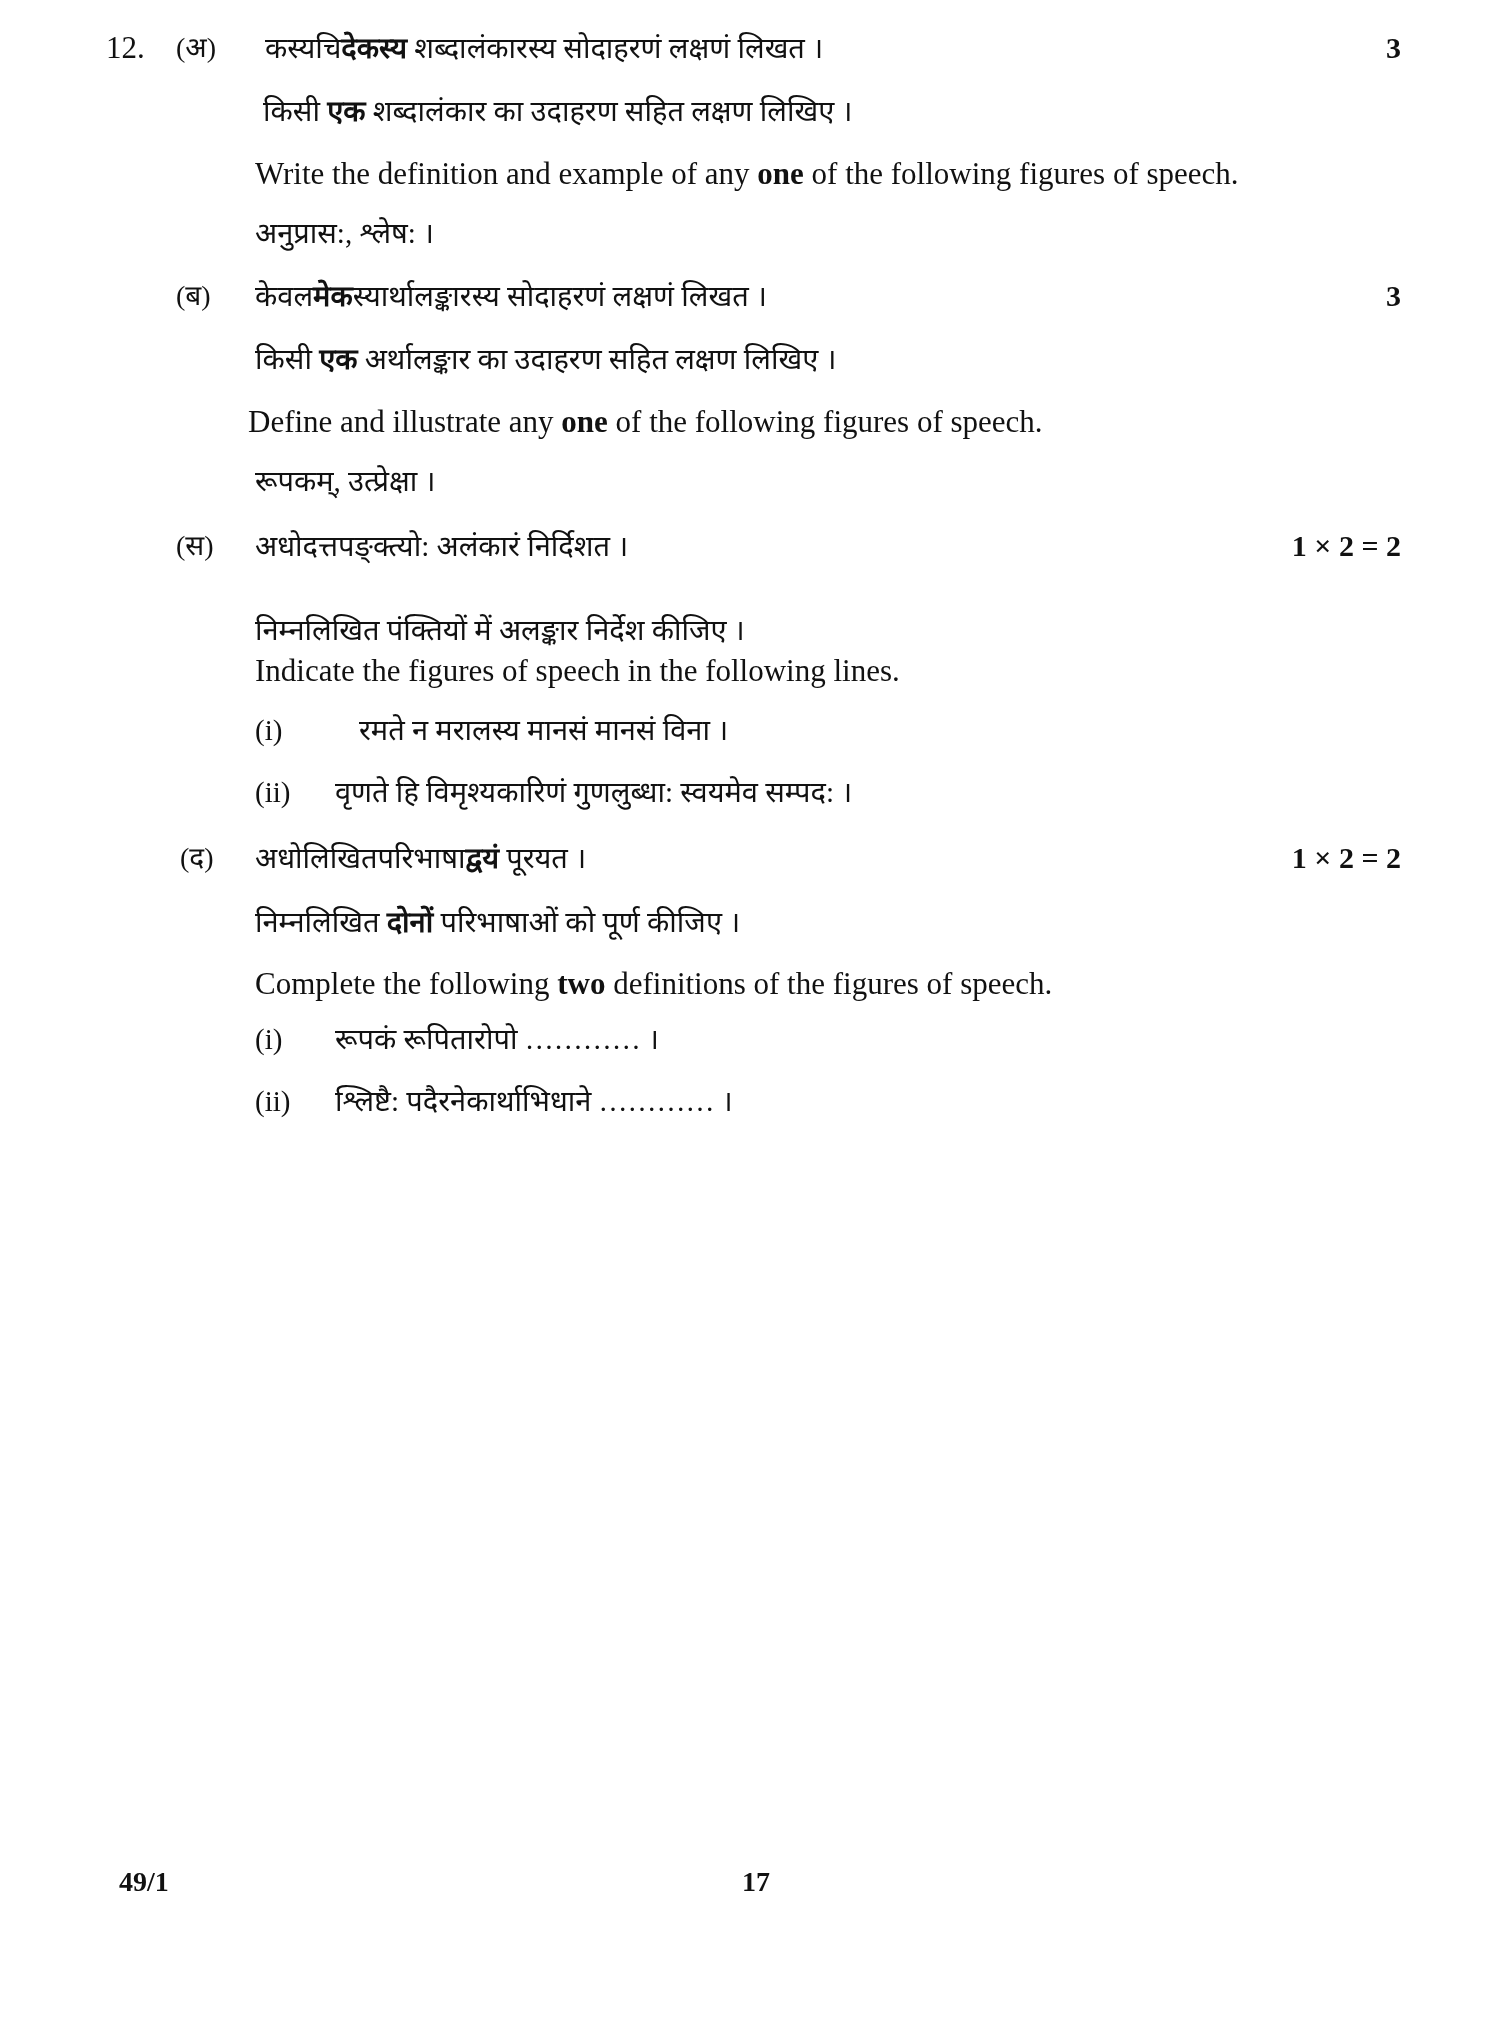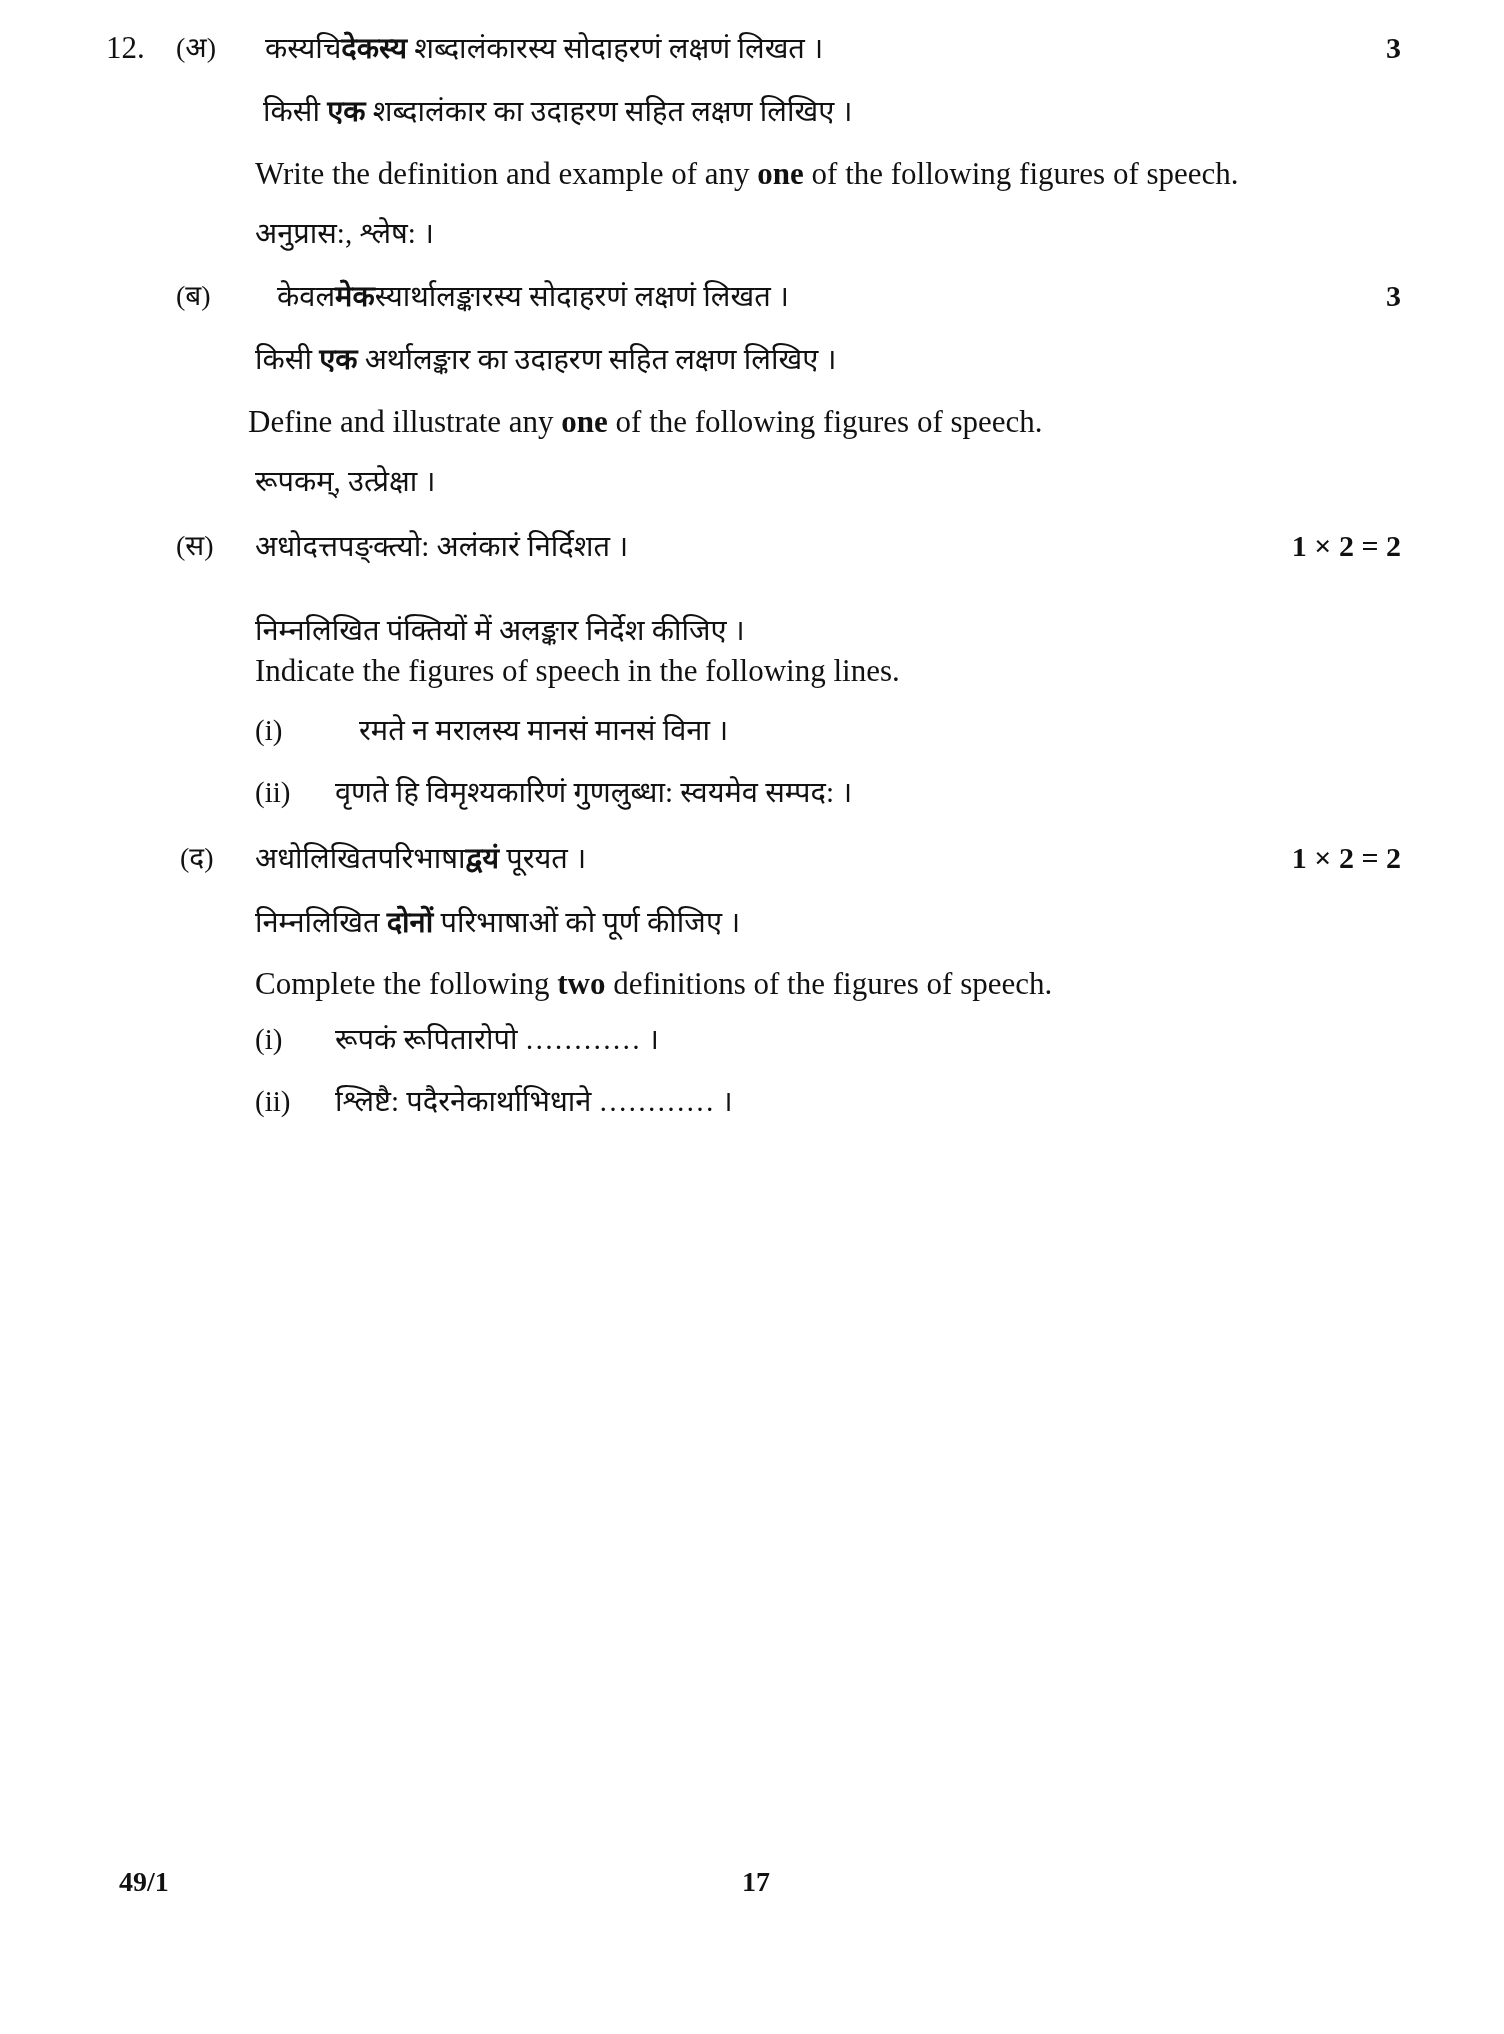--- a/index.html
+++ b/index.html
@@ -18,21 +18,21 @@
 
 <div class="qnum" style="left:106px;top:30px;">12.</div>
 <div class="lbl" style="left:176px;top:30px;">(अ)</div>
 <div class="ln" style="left:255px;top:30px;margin-left:10px;"><span>कस्यचि</span><b>देकस्य</b><span> शब्दालंकारस्य सोदाहरणं लक्षणं लिखत ।</span></div>
 <div class="marks" style="top:30px;">3</div>
 <div class="ln" style="left:255px;top:93px;margin-left:8px;"><span>किसी </span><b>एक</b><span> शब्दालंकार का उदाहरण सहित लक्षण लिखिए ।</span></div>
 <div class="ln en" style="left:255px;top:156px;"><span>Write the definition and example of any </span><b>one</b><span> of the following figures of speech.</span></div>
 <div class="ln" style="left:255px;top:215px;">अनुप्रास:, श्लेष: ।</div>
 
 <div class="lbl" style="left:176px;top:278px;">(ब)</div>
-<div class="ln" style="left:255px;top:278px;margin-left:22px;"><span>केवल</span><b>मेक</b><span>स्यार्थालङ्कारस्य सोदाहरणं लक्षणं लिखत ।</span></div>
+<div class="ln" style="left:255px;top:278px;"><span>केवल</span><b>मेक</b><span>स्यार्थालङ्कारस्य सोदाहरणं लक्षणं लिखत ।</span></div>
 <div class="marks" style="top:278px;">3</div>
 <div class="ln" style="left:255px;top:341px;"><span>किसी </span><b>एक</b><span> अर्थालङ्कार का उदाहरण सहित लक्षण लिखिए ।</span></div>
 <div class="ln en" style="left:248px;top:404px;"><span>Define and illustrate any </span><b>one</b><span> of the following figures of speech.</span></div>
 <div class="ln" style="left:255px;top:463px;">रूपकम्, उत्प्रेक्षा ।</div>
 
 <div class="lbl" style="left:176px;top:528px;">(स)</div>
 <div class="ln" style="left:255px;top:528px;">अधोदत्तपङ्क्त्यो: अलंकारं निर्दिशत ।</div>
 <div class="marks" style="top:528px;">1 × 2 = 2</div>
 <div class="ln" style="left:255px;top:590px;margin-top:22px;">निम्नलिखित पंक्तियों में अलङ्कार निर्देश कीजिए ।</div>
 <div class="ln en" style="left:255px;top:653px;">Indicate the figures of speech in the following lines.</div>

